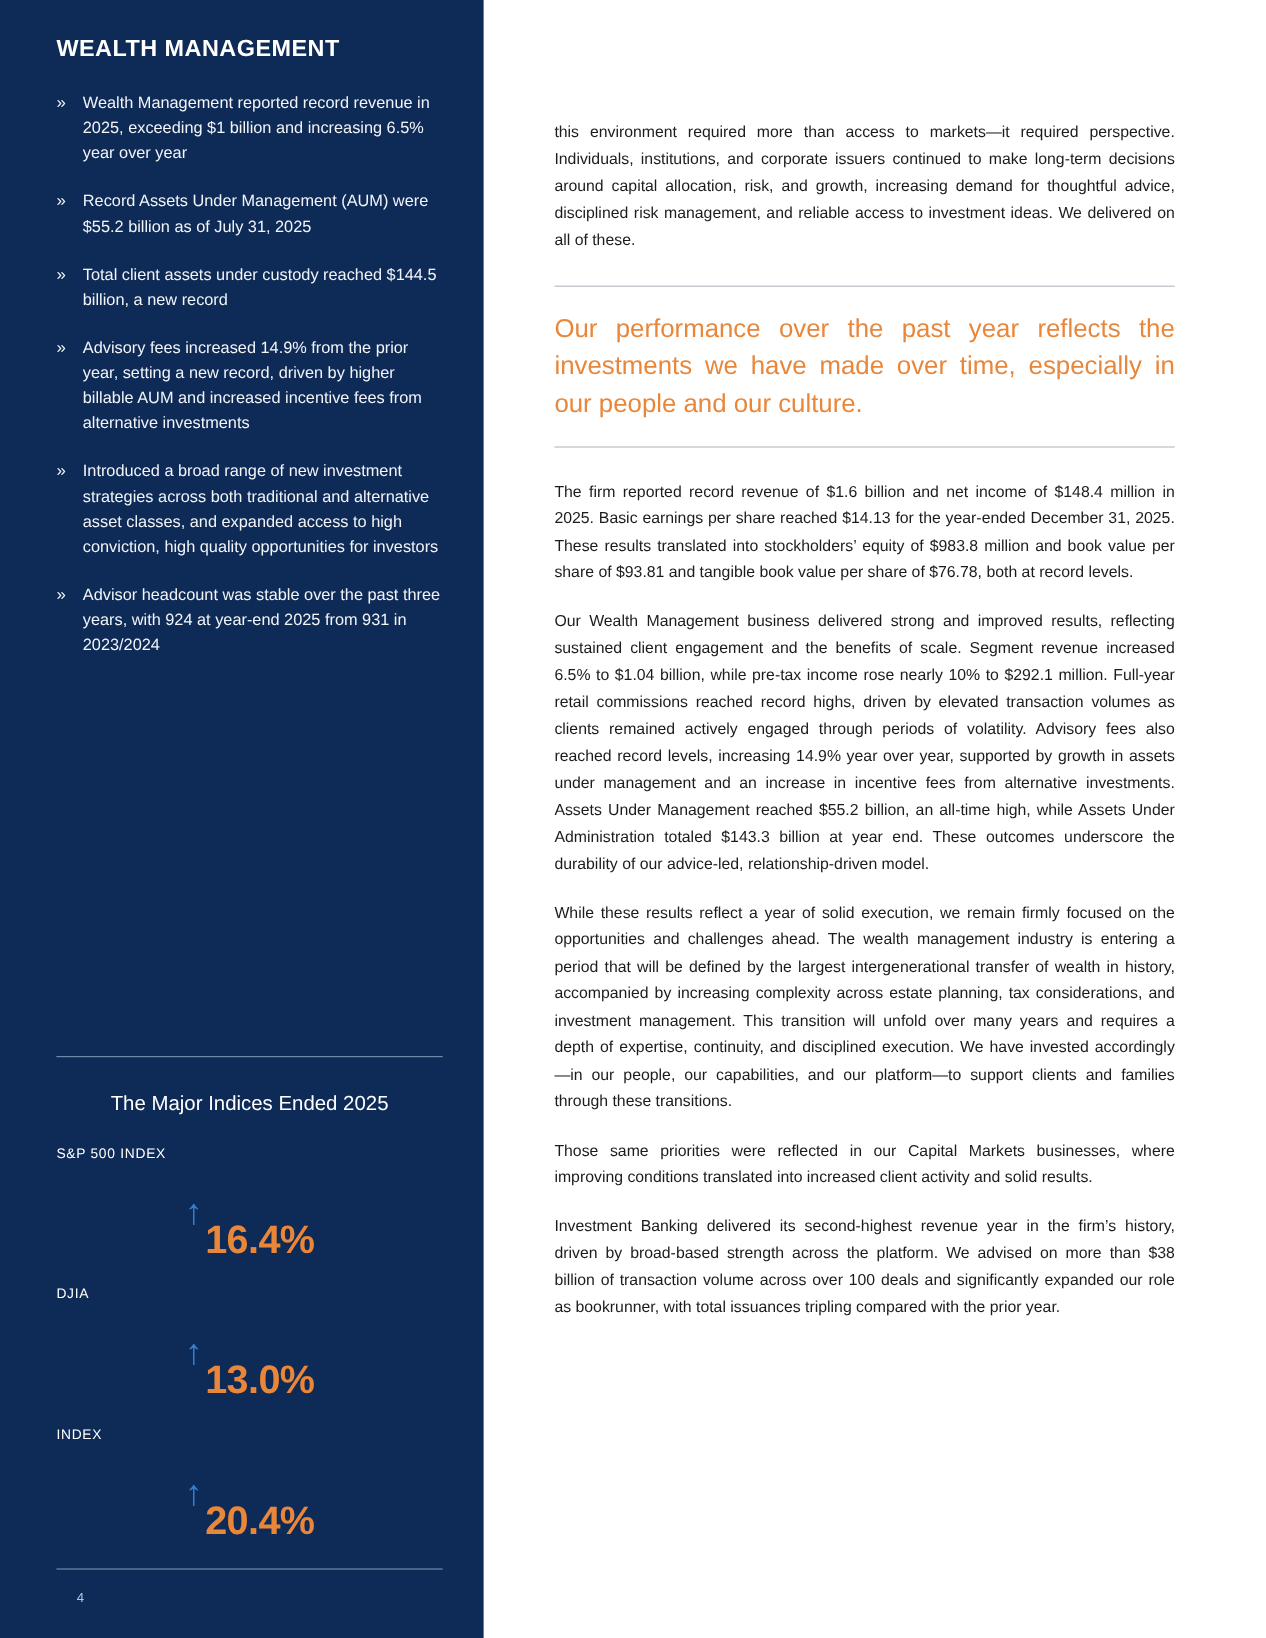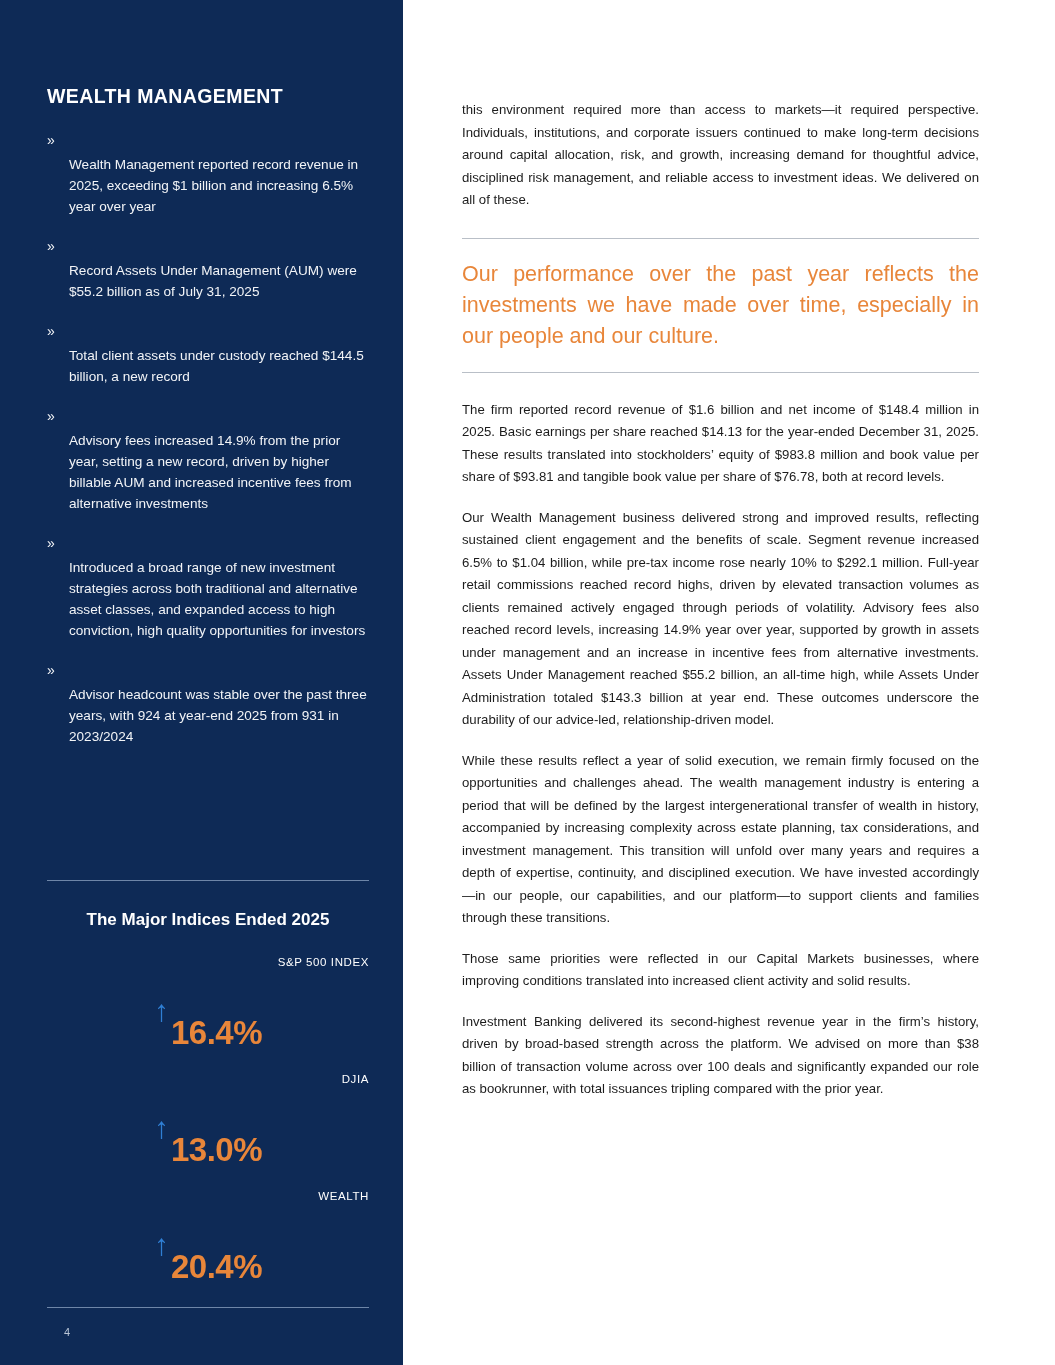--- a/index.html
+++ b/index.html
@@ -24,21 +24,21 @@
   
   .sidebar {
     position: absolute;
     left: 0;
     top: 0;
     width: 403px;
     height: 1365px;
     background: #0e2a56;
     color: #ffffff;
     box-sizing: border-box;
-    padding: 85px 34px 0 47px;
+    padding: 30px 34px 0 47px;
   }
   .sidebar-title {
     font-size: 19.5px;
     font-weight: bold;
     letter-spacing: 0.4px;
     color: #ffffff;
     margin: 0 0 22px 0;
   }
   .bullets {
     margin: 0;
@@ -55,44 +55,43 @@
     width: 22px;
     font-size: 14px;
     line-height: 21px;
     color: #ffffff;
     opacity: 0.95;
   }
   .bullet-text {
     font-size: 13.6px;
     line-height: 21px;
     color: #f2f4f7;
-    margin-top: 24px;
   }
 
   
   .indices {
     position: absolute;
     left: 47px;
     top: 880px;
     width: 322px;
   }
   .rule {
     height: 1px;
     background: #6e86a8;
     width: 100%;
   }
   .indices-title {
     text-align: center;
     font-size: 17px;
-    font-weight: bold;
+    font-weight: normal;
     color: #ffffff;
     margin: 29px 0 26px 0;
   }
   .index-item {
-    text-align: right;
+    text-align: left;
     margin-bottom: 23px;
   }
   .index-label {
     font-size: 11.5px;
     letter-spacing: 0.6px;
     color: #ffffff;
     margin-bottom: 3px;
   }
   .index-value-row {
     display: flex;
@@ -213,21 +212,21 @@
 
     <div class="index-item">
       <div class="index-label">DJIA</div>
       <div class="index-value-row">
         <span class="arrow-up">↑</span>
         <span class="index-value">13.0%</span>
       </div>
     </div>
 
     <div class="index-item">
-      <div class="index-label">WEALTH</div>
+      <div class="index-label">INDEX</div>
       <div class="index-value-row">
         <span class="arrow-up">↑</span>
         <span class="index-value">20.4%</span>
       </div>
     </div>
 
     <div class="rule indices-bottom-rule"></div>
   </div>
 
   <div class="content">

